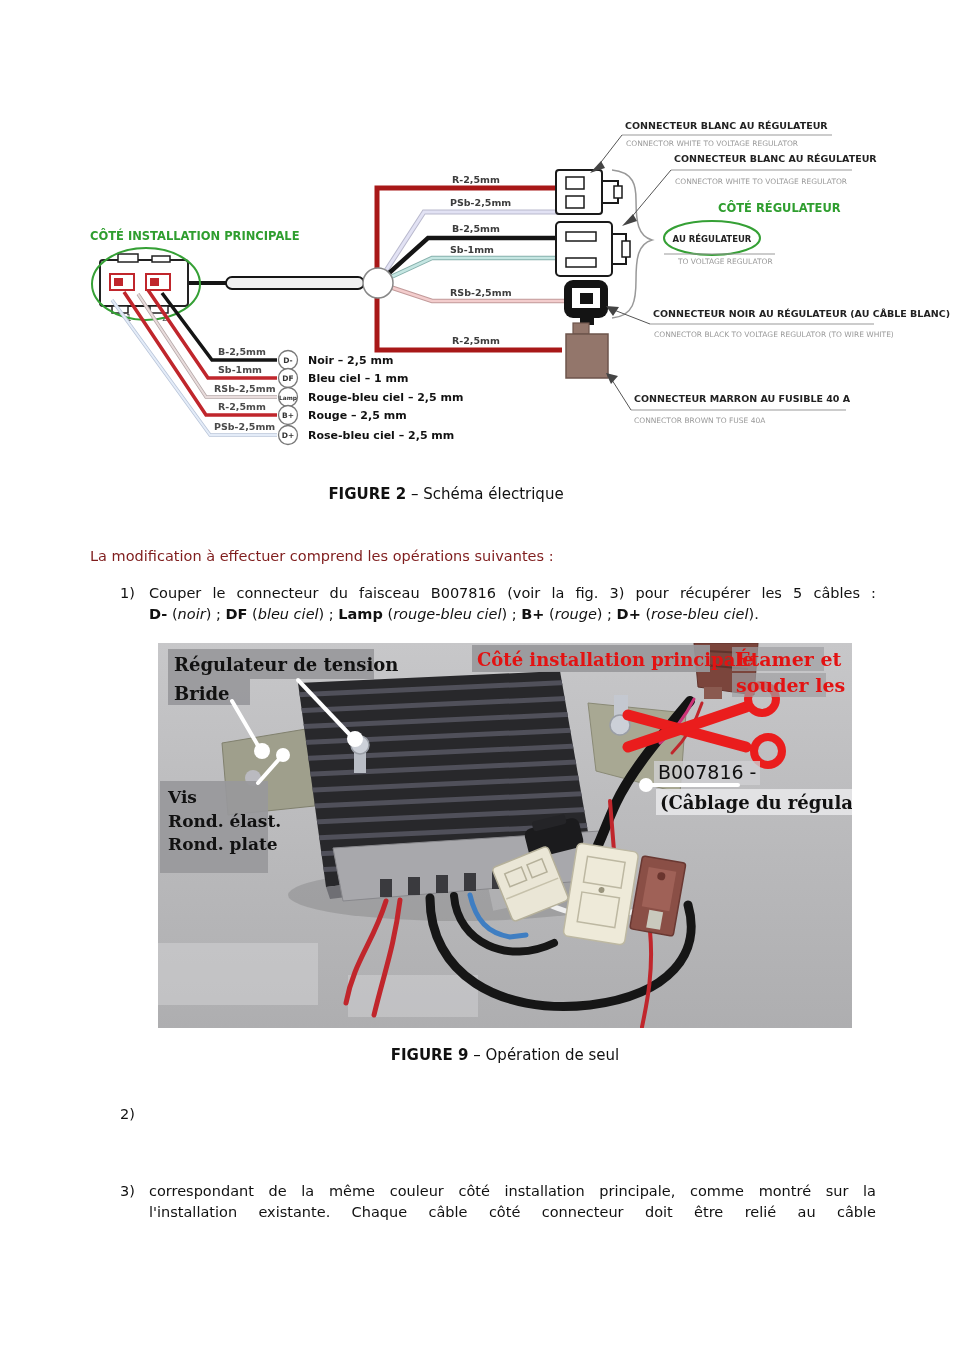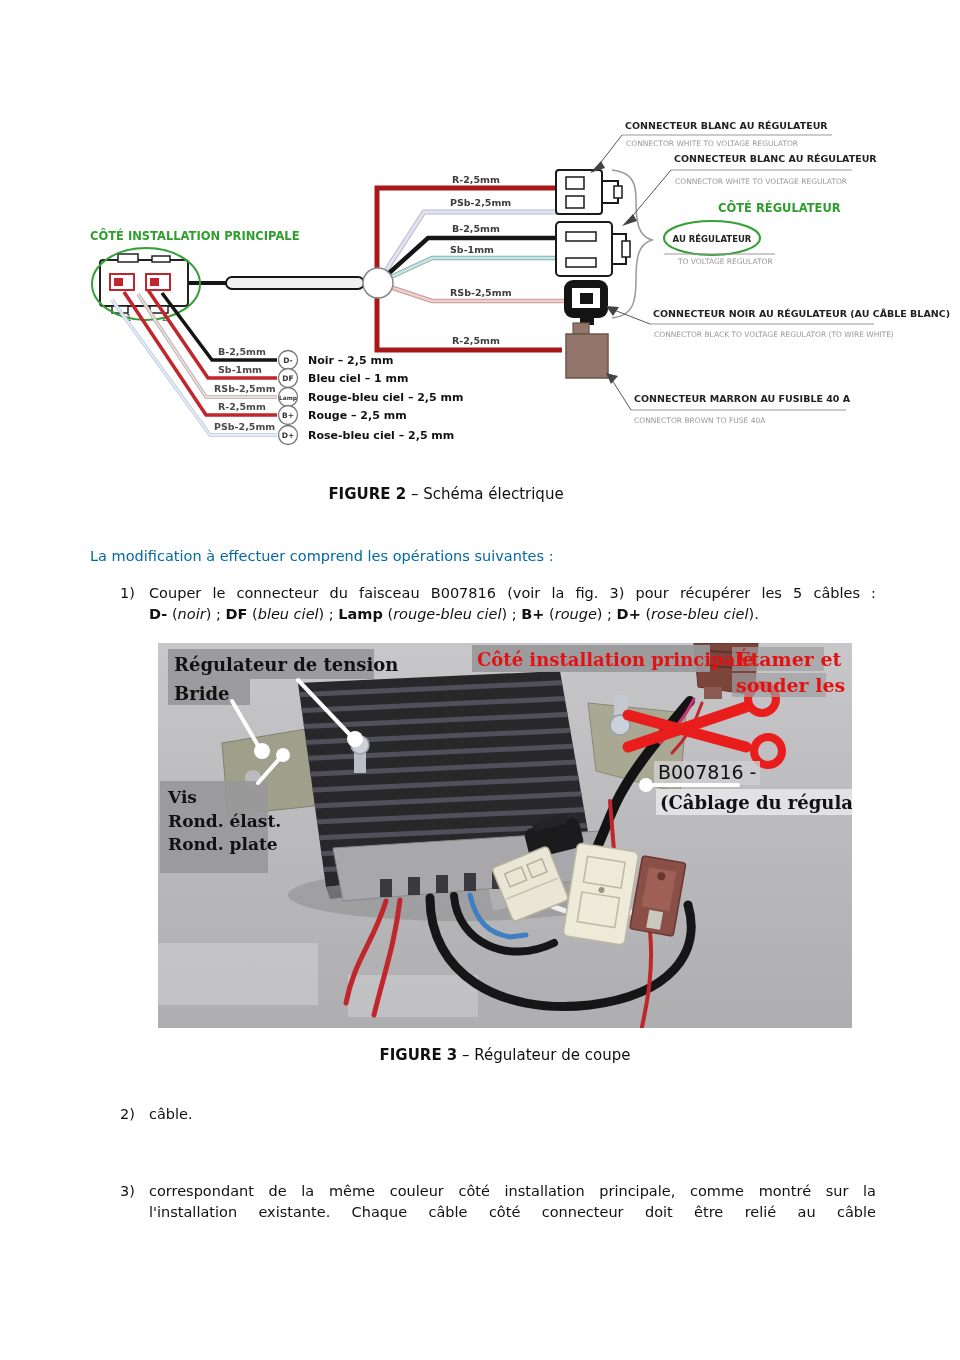--- a/index.html
+++ b/index.html
@@ -1,21 +1,21 @@
 <!DOCTYPE html>
 <html><head>
 <meta charset="utf-8">
 <style>
   html,body{margin:0;padding:0;background:#ffffff;}
   .page{position:relative;width:960px;height:1360px;background:#fff;overflow:hidden;
         font-family:"DejaVu Sans",sans-serif;color:#111;}
   svg{position:absolute;display:block;}
   .caption{position:absolute;font-size:15px;color:#111;text-align:center;}
   .b{font-weight:bold;}
-  .para{position:absolute;font-size:14.5px;line-height:20px;color:#0369a1;}
+  .para{position:absolute;font-size:14.5px;line-height:20px;color:#7f1d1d;}
   .list-item{position:absolute;left:120px;width:756px;font-size:14.5px;line-height:20.5px;color:#111;}
   .num{position:absolute;left:0;top:0;}
   .li-body{margin-left:29px;}
   .jline{text-align:justify;text-align-last:justify;}
   text{user-select:none;}
 </style>
 </head>
 <body>
 
 <div class="page">
@@ -330,27 +330,26 @@
       <text x="10" y="207" font-size="17" fill="#111">Rond. plate</text>
       <text x="319" y="23" font-size="18" fill="#e31212">Côté installation principale</text>
       <text x="578" y="23" font-size="19" fill="#e31212">Étamer et</text>
       <text x="578" y="49" font-size="19" fill="#e31212">souder les</text>
       <text x="500" y="136" font-size="19" font-weight="normal" font-family="DejaVu Sans, sans-serif" fill="#111">B007816 -</text>
       <text x="502" y="166" font-size="18" fill="#111">(Câblage du régulateur</text>
     </g>
   </svg>
 
   <div class="caption" style="left:50px;top:1046px;width:910px">
-    <span class="b">FIGURE 3</span><span> – Régulateur de coupe</span>
+    <span class="b">FIGURE 9</span><span> – Opération de seul</span>
   </div>
 
   <div class="list-item" style="top:1104px">
     <span class="num">2)</span>
     <div class="li-body">
-      <div>câble.</div>
     </div>
   </div>
 
   <div class="list-item" style="top:1181px">
     <span class="num">3)</span>
     <div class="li-body">
       <div class="jline">correspondant de la même couleur côté installation principale, comme montré sur la</div>
       <div class="jline">l'installation existante.  Chaque câble côté connecteur doit être relié au câble</div>
     </div>
   </div>

